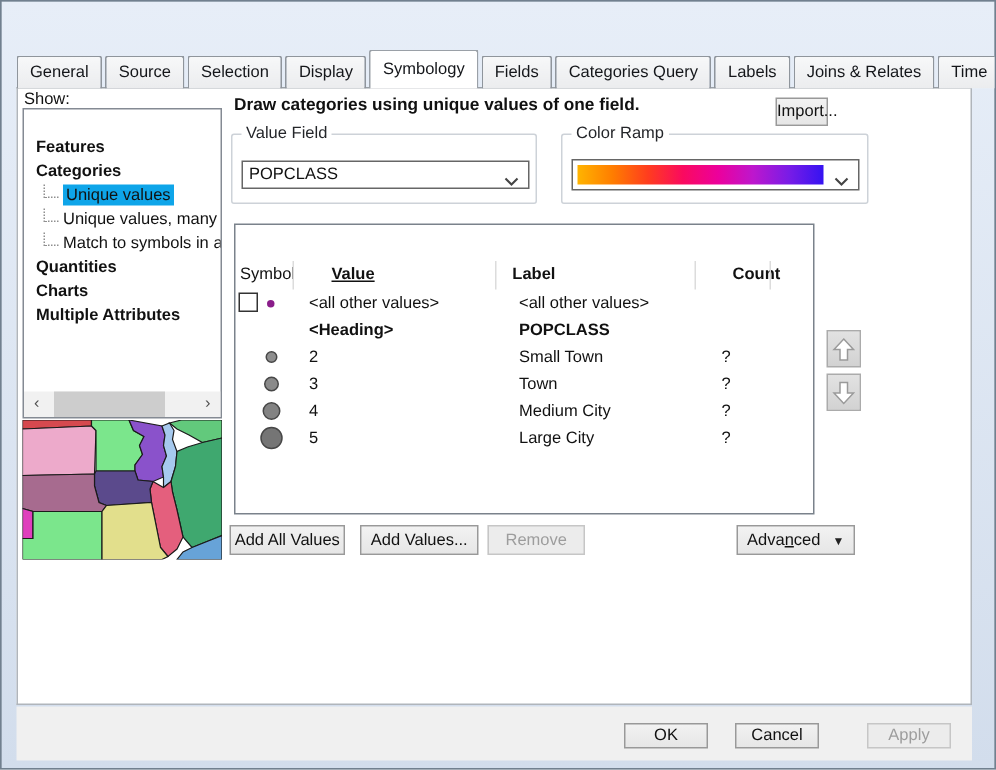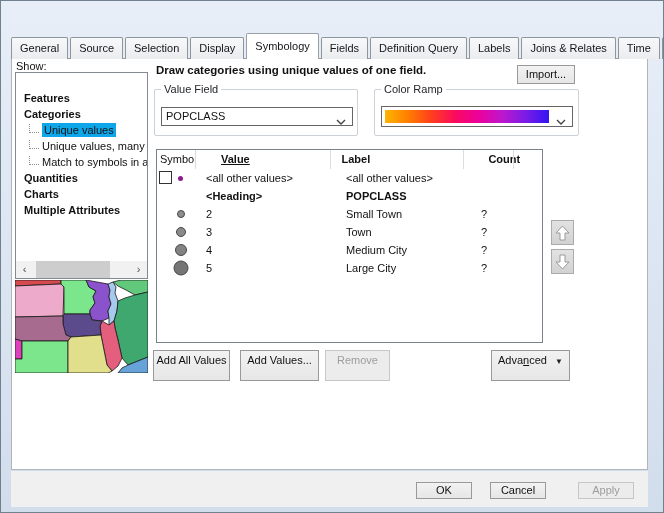--- a/index.html
+++ b/index.html
@@ -59,38 +59,38 @@
   .scroll-thumb { position:absolute; left:20px; top:0; width:74px; height:17px; background:#cdcdcd; }
   .map-box { position:absolute; left:3px; top:221px; width:133px; height:93px; background:#fff; }
   .map-box svg polygon { stroke:#1b1b1b; stroke-width:0.8; }
   .desc { position:absolute; left:144px; top:5px; width:360px; font-size:11.5px; font-weight:bold; }
   
   .btn {
     position:absolute; background:linear-gradient(#f2f2f2,#e6e6e6);
     border:1px solid #999; text-align:center; color:#111; font-size:11px; cursor:default;
   }
   .btn.disabled { background:#ececec; border-color:#c6c6c6; color:#9d9d9d; }
-  .import-btn { left:505px; top:6px; width:58px; height:19px; line-height:17px; }
+  .import-btn { left:505px; top:6px; width:35px; height:19px; line-height:17px; }
   
   .group { position:absolute; border:1px solid #cdd2d8; border-radius:2px; height:47px; }
   .group-vf { left:142px; top:30px; width:204px; }
   .group-cr { left:362px; top:30px; width:205px; }
   .group-label { position:absolute; top:-7px; left:6px; background:#fff; padding:0 3px; color:#24262a; }
   .combo {
     position:absolute; left:6px; top:17px; width:192px; height:19px;
     background:#fff; border:1px solid #666; line-height:17px; padding-left:4px; cursor:default;
   }
   .combo .chev { position:absolute; right:6px; top:6px; }
   .ramp-combo { top:16px; height:21px; padding:0; }
   .ramp-swatch { position:absolute; left:3px; top:3px; width:164px; height:13px; }
   .ramp-combo .chev { top:7px; }
   
   .listview { position:absolute; left:144px; top:90px; width:387px; height:194px;
               border:1px solid #7a828b; background:#fff; overflow:hidden; }
-  .lv-header { display:flex; height:19px; align-items:center; }
+  .lv-header { display:flex; height:19px; align-items:center;margin-top:24px; }
   .lv-header .hc { height:19px; line-height:19px; }
   .hc.sep { border-left:1px solid #dcdcdc; }
   .hc-sym { width:38px; padding-left:3px; }
   .hc-val { width:140px; padding-left:25px; font-weight:bold;text-decoration:underline; }
   .hc-lab { width:140px; padding-left:11px; font-weight:bold; }
   .hc-cnt { width:50px; padding-left:24px; font-weight:bold; }
   .hc-extra { width:30px; height:19px; }
   .lv-row { display:flex; height:18px; align-items:center; }
   .c-sym { width:38px; height:18px; position:relative; }
   .c-val { width:140px; padding-left:11px; }
@@ -102,41 +102,41 @@
   .dot { position:absolute; left:21px; top:7px; width:5px; height:5px; border-radius:50%; }
   .sym-svg { position:absolute; left:16px; top:1px; }
   .sym-svg circle { stroke:#474747; stroke-width:1; }
   
   .arrow-btn { position:absolute; width:23px; height:25px;
                background:linear-gradient(#e2e2e2,#d2d2d2); border:1px solid #ababab; }
   .arrow-btn svg { display:block; margin:3px auto 0; }
   .arrow-up { left:539px; top:161px; }
   .arrow-down { left:539px; top:190px; }
   
-  .act { top:291px; height:31px; line-height:19px; }
+  .act { top:291px; height:20px; line-height:19px; }
   .act-addall { left:141px; width:77px; }
   .act-addvals { left:228px; width:79px; }
   .act-remove { left:313px; width:65px; }
   .act-removeall { left:397px; width:71px; }
   .act-advanced { left:479px; width:79px; }
   .mn { text-decoration:underline; }
   .dd-arrow { font-size:8px; margin-left:5px; color:#222; }
   
   .bottombar { position:absolute; left:10px; top:470px; width:637px; height:36px; background:#f0f0f0; }
   .dlg-btn { top:11px; width:56px; height:17px; line-height:15px; }
   .btn-ok { left:405px; } .btn-cancel { left:479px; } .btn-apply { left:567px; }
 </style>
 </head>
 <body>
 
 <div class="dialog">
 
 
   <div class="tabstrip">
-    <span class="tab">General</span><span class="tab">Source</span><span class="tab">Selection</span><span class="tab">Display</span><span class="tab active">Symbology</span><span class="tab">Fields</span><span class="tab">Definition Query</span><span class="tab">Labels</span><span class="tab">Joins &amp; Relates</span><span class="tab">Time</span><span class="tab">HTML Popup</span>
+    <span class="tab">General</span><span class="tab">Source</span><span class="tab">Selection</span><span class="tab">Display</span><span class="tab active">Symbology</span><span class="tab">Fields</span><span class="tab">Categories Query</span><span class="tab">Labels</span><span class="tab">Joins &amp; Relates</span><span class="tab">Time</span><span class="tab">HTML Popup</span>
   </div>
 
   <div class="page">
 
     <div class="show-label">Show:</div>
 
     <div class="tree">
       <div class="titem bold">Features</div>
       <div class="titem bold">Categories</div>
       <div class="titem child"><span class="conn"></span><span class="tlabel sel">Unique values</span></div>

